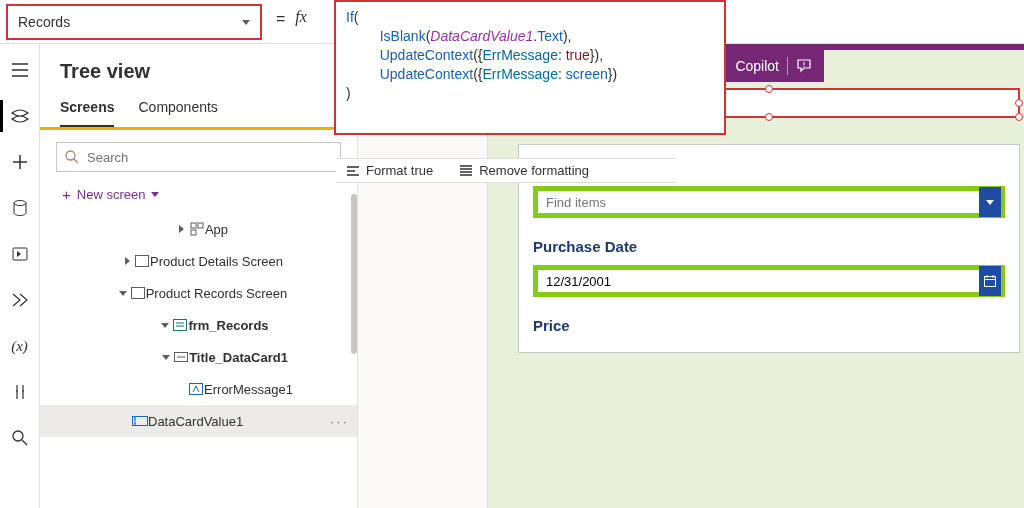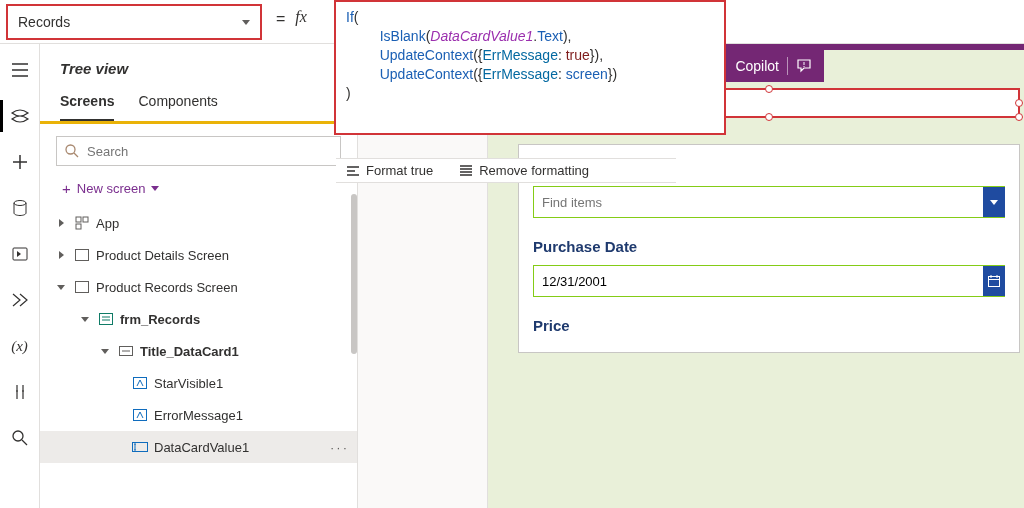--- a/index.html
+++ b/index.html
@@ -28,29 +28,29 @@
 
   
   .main { display: flex; height: calc(100% - 44px); }
   .iconrail { width: 40px; border-right: 1px solid #e1dfdd; display: flex; flex-direction: column; align-items: center; padding-top: 16px; gap: 26px; background: #fff; }
   .iconrail .ritem { width: 20px; height: 20px; display:flex; align-items:center; justify-content:center; color:#323130; cursor:pointer;}
   .iconrail .active { position: relative; }
   .iconrail .active::before { content:""; position:absolute; left:-10px; top:-6px; bottom:-6px; width:3px; background:#000; }
 
   
   .treepanel { width: 318px; border-right: 1px solid #e1dfdd; padding: 16px 0 0 0; display:flex; flex-direction:column; position:relative;}
-  .tp-title { font-size: 15px; font-weight: 600; padding: 0 0 10px 20px; font-style: italic; }
+  .tp-title { font-size: 20px; font-weight: 600; padding: 0 0 10px 20px; }
   .tp-tabs { display:flex; gap:24px; padding: 0 0 0 20px; border-bottom:3px solid #eab308;}
   .tp-tab { padding: 6px 0 10px 0; font-size:14px; cursor:pointer; }
   .tp-tab.active { border-bottom: 2px solid #323130; font-weight:600;}
   .tp-search { margin: 12px 16px 8px 16px; height: 30px; border:1px solid #c8c6c4; display:flex; align-items:center; padding:0 8px; gap:8px;}
   .tp-search input { border:0; outline:0; flex:1; font-size:13px; }
   .tp-newscreen { display:flex; align-items:center; gap:6px; color:#7a2e8e; padding:6px 0 10px 22px; font-size:13px;}
   .tree { overflow:auto; flex:1; }
-  .tnode { display:flex; align-items:center; height:32px; gap:6px; padding-right:8px; cursor:pointer;}
+  .tnode { display:flex; align-items:center; height:32px; padding-right:8px; cursor:pointer;justify-content:center;}
   .tnode .chev { width:14px; display:inline-flex; justify-content:center; color:#605e5c; font-size:10px;}
   .tnode .ticon { width:16px; height:16px; display:inline-flex; align-items:center; justify-content:center;}
   .tnode.selected { background:#edebe9; }
   .tnode .more { margin-left:auto; letter-spacing:2px; color:#605e5c;}
   .scrollbar { position:absolute; right:0; top:150px; width:6px; height:160px; background:#c8c6c4; border-radius:3px;}
 
   
   .canvas-outer { flex:1; display:flex; }
   .gutter { width:130px; background:#faf9f8; border-right:1px solid #e1dfdd;}
   .canvas { flex:1; background:#e9f0d9; position:relative; }
@@ -61,21 +61,21 @@
   .sel-input { position:absolute; left:30px; top:44px; right:4px; height:30px; background:#fff; border:2px solid #d13438;}
   .sel-handle { position:absolute; width:8px; height:8px; border:1px solid #d13438; border-radius:50%; background:#fff;}
   .hL { left:-5px; top:50%; transform:translateY(-50%);} 
   .hR { right:-5px; top:50%; transform:translateY(-50%);} 
   .hT { left:50%; top:-5px; transform:translateX(-50%);} 
   .hB { left:50%; bottom:-5px; transform:translateX(-50%);} 
   .hBL { left:-5px; bottom:-5px;} .hBR { right:-5px; bottom:-5px;}
 
   .form-section { position:absolute; left:30px; top:100px; right:4px; background:#fff; border:1px solid #c8c6c4; padding:14px 14px 8px 14px;}
   .fs-title { color:#1f3a6e; font-size:15px; font-weight:600; margin-bottom:10px;}
-  .fs-row { height:32px; border:1px solid #84cc16; display:flex; align-items:center; padding:0 8px; margin-bottom:20px; justify-content:space-between;}
+  .fs-row { height:32px; border:5px solid #84cc16; display:flex; align-items:center; padding:0 8px; margin-bottom:20px; justify-content:space-between;}
   .fs-row input { border:0; outline:0; flex:1; font-size:13px; }
   .fs-row .dbtn { width:22px; height:30px; margin:-1px -9px -1px 6px; background:#1f4ba0; display:flex; align-items:center; justify-content:center;}
   .fs-row .dbtn.cal { background:#1f4ba0;}
   .chev-down { width:0; height:0; border-left:4px solid transparent; border-right:4px solid transparent; border-top:5px solid #605e5c;}
   .chev-right { width:0; height:0; border-top:4px solid transparent; border-bottom:4px solid transparent; border-left:5px solid #605e5c;}
   svg { display:block; }
 </style>
 </head>
 <body>
 
@@ -230,29 +230,20 @@
         <span class="chev">
             <span class="chev-down"></span>
           </span>
         <span class="ticon">
             <svg width="14" height="10">
               <rect x="0.5" y="0.5" width="13" height="9" stroke="#605e5c" fill="none"></rect>
               <path d="M3 5h8" stroke="#605e5c"></path>
             </svg>
           </span>
         <span>Title_DataCard1</span>
-      </div>
-      <div class="tnode" style="padding-left:92px;">
-        <span class="ticon">
-            <svg width="14" height="12">
-              <rect x="0.5" y="0.5" width="13" height="11" stroke="#0f6cbd" fill="none"></rect>
-              <path d="M4 9l3-6 3 6" stroke="#0f6cbd" fill="none"></path>
-            </svg>
-          </span>
-        <span>StarVisible1</span>
       </div>
       <div class="tnode" style="padding-left:92px;">
         <span class="ticon">
             <svg width="14" height="12">
               <rect x="0.5" y="0.5" width="13" height="11" stroke="#0f6cbd" fill="none"></rect>
               <path d="M4 9l3-6 3 6" stroke="#0f6cbd" fill="none"></path>
             </svg>
           </span>
         <span>ErrorMessage1</span>
       </div>

